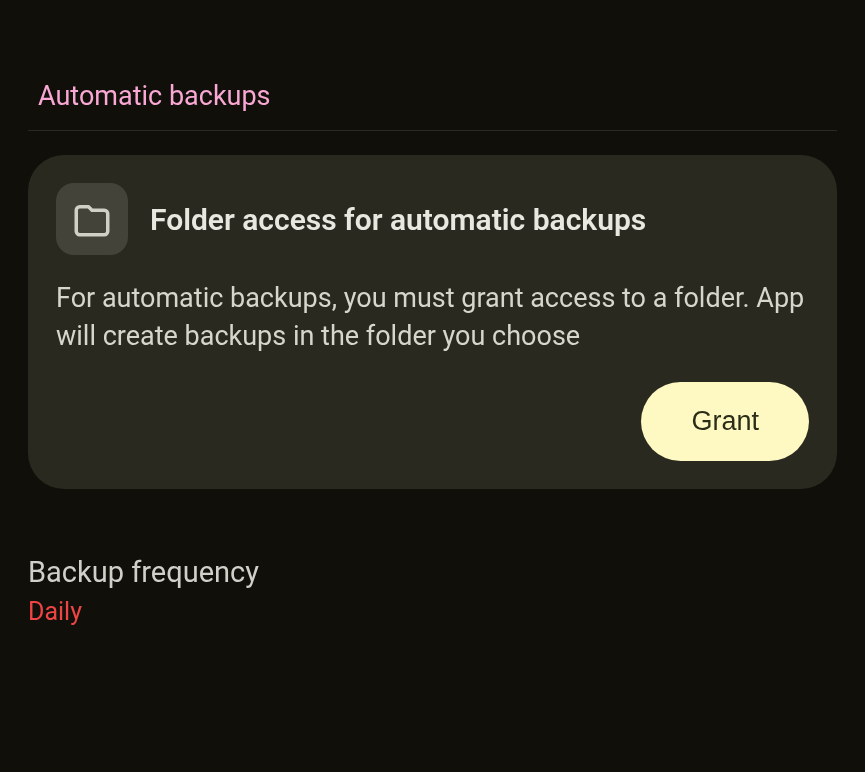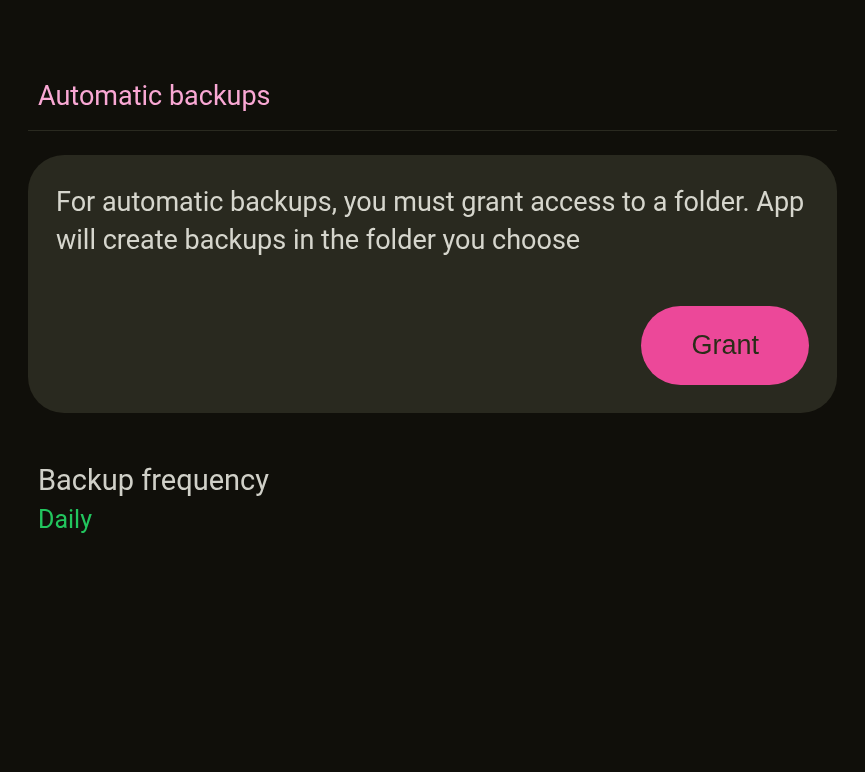--- a/index.html
+++ b/index.html
@@ -63,63 +63,71 @@
       font-size: 27px;
       font-weight: 400;
       line-height: 1.42;
       margin-bottom: 26px;
     }
     .card-actions {
       display: flex;
       justify-content: flex-end;
     }
     .grant-button {
-      background-color: #ec4899;
+      background-color: #fef9c3;
       color: #2a2d18;
       border: none;
       border-radius: 44px;
       padding: 24px 50px;
       font-size: 27px;
       font-weight: 500;
       cursor: pointer;
-      margin-top: 20px;
     }
     .settings-list {
-      padding: 50px 38px 0 38px;
+      padding: 50px 38px 0 28px;
+      margin-top: 16px;
     }
     .setting-row {
       margin-bottom: 40px;
       cursor: pointer;
     }
     .setting-label {
       color: #d0d0c8;
       font-size: 29px;
       font-weight: 400;
       margin-bottom: 8px;
     }
     .setting-value {
-      color: #22c55e;
+      color: #ef4444;
       font-size: 25px;
       font-weight: 400;
     }
     .header-line {
       height: 1px;
       background: #2a2a20;
       margin: 0 28px 24px 28px;
     }
   </style>
 </head>
 <body>
 
 
 
 <div class="section-header">Automatic backups</div>
 <div class="header-line"></div>
 
 <div class="card">
+  <div class="card-header">
+    <div class="icon-box">
+      <svg viewBox="0 0 24 24" fill="none" stroke="#d0d0c6" stroke-width="2" stroke-linecap="round" stroke-linejoin="round">
+        <path d="M3 7 L3 19 A2 2 0 0 0 5 21 L19 21 A2 2 0 0 0 21 19 L21 9 A2 2 0 0 0 19 7 L12 7 L10 5 L5 5 A2 2 0 0 0 3 7 Z"></path>
+      </svg>
+    </div>
+    <div class="card-title">Folder access for automatic backups</div>
+  </div>
   <div class="card-description">For automatic backups, you must grant access to a folder. App will create backups in the folder you choose</div>
   <div class="card-actions">
     <button class="grant-button">Grant</button>
   </div>
 </div>
 
 <div class="settings-list">
   <div class="setting-row">
     <div class="setting-label">Backup frequency</div>
     <div class="setting-value">Daily</div>

